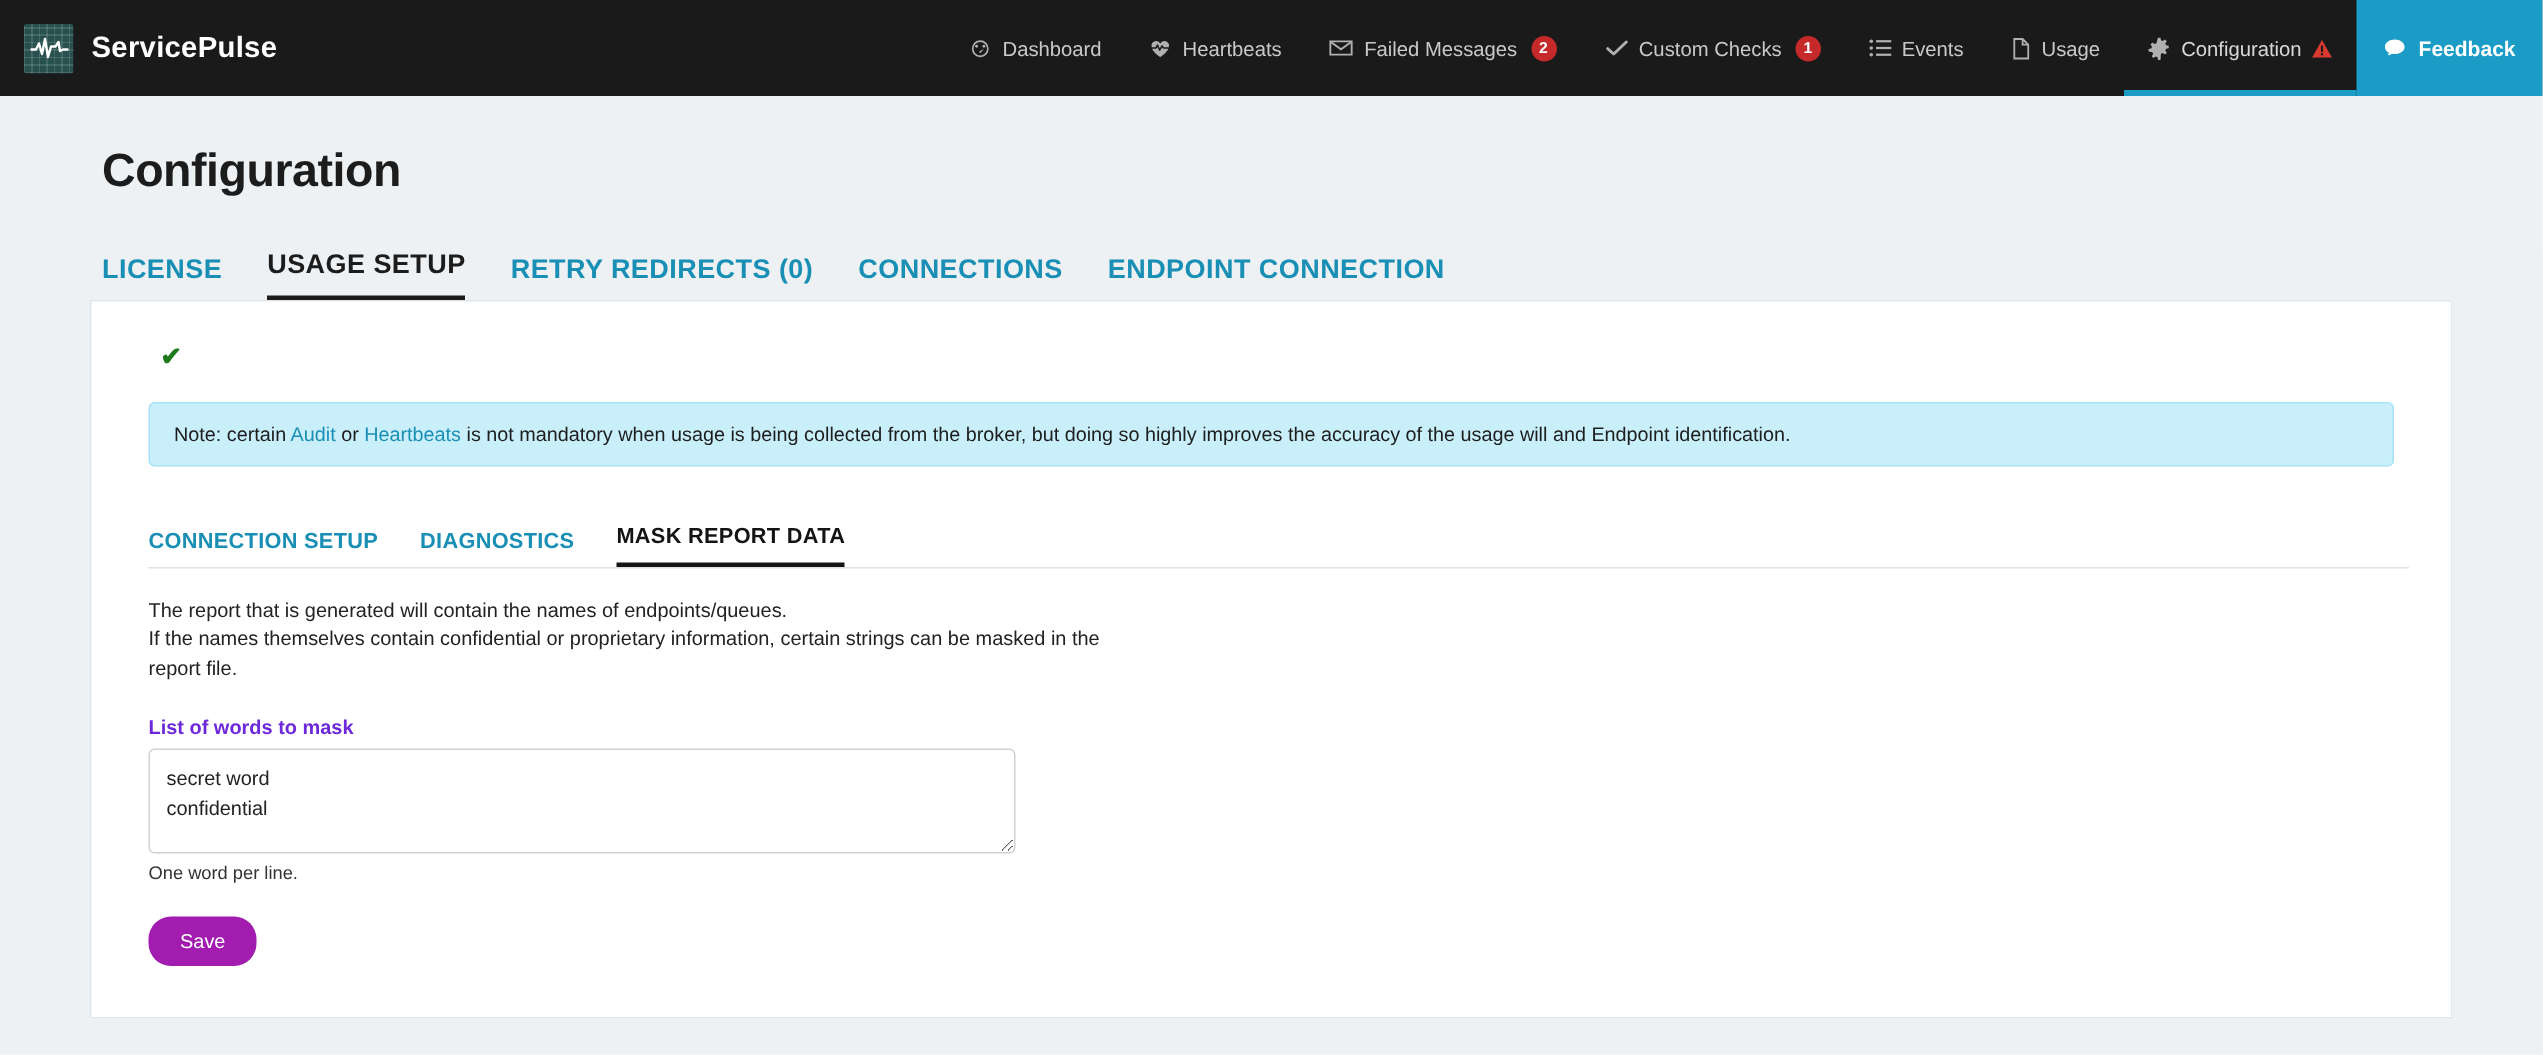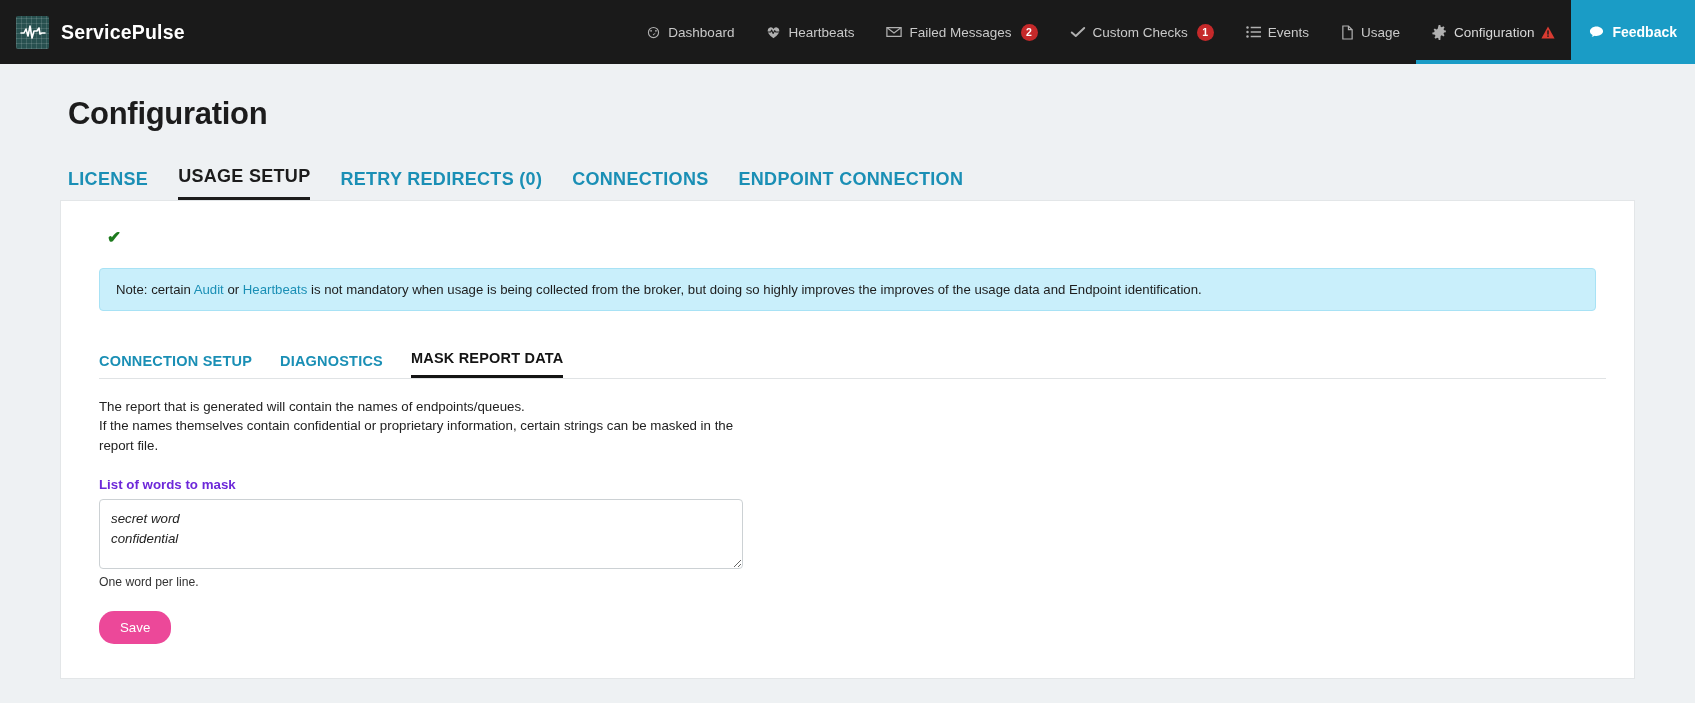--- a/index.html
+++ b/index.html
@@ -186,42 +186,41 @@
 
   .field-label {
     margin: 22px 0 7px 10px;
     font-size: 13.3px;
     font-weight: bold;
     color: #6d28d9;
   }
   .mask-textarea {
     display: block;
     margin-left: 10px;
-    width: 644px;
+    width: 578px;
     height: 70px;
     border: 1px solid #ccd1d4;
     border-radius: 4px;
     padding: 9px 11px;
     font-family: "Liberation Sans", sans-serif;
     font-size: 13.3px;
     color: #222;
     line-height: 1.52;
     resize: vertical;
     outline: none;
     background: #fff;
-    font-style: italic;
   }
   .hint {
     margin: 6px 0 0 10px;
     font-size: 12.2px;
     color: #333;
   }
   .save-btn {
     margin: 22px 0 0 10px;
-    background: #ec4899;
+    background: #a21caf;
     color: #ffffff;
     border: none;
     border-radius: 15px;
     padding: 9px 21px;
     font-size: 13.3px;
     font-family: "Liberation Sans", sans-serif;
     cursor: pointer;
   }
 </style>
 </head>
@@ -348,21 +347,21 @@
     <div class="main-tab">ENDPOINT CONNECTION</div>
   </div>
 
   <div class="card">
 
     <div class="status-line">
       <span class="check-green">✔</span>
     </div>
 
     <div class="note">
-      <span>Note: certain </span><a>Audit</a><span> or </span><a>Heartbeats</a><span> is not mandatory when usage is being collected from the broker, but doing so highly improves the improves of the usage data and Endpoint identification.</span>
+      <span>Note: certain </span><a>Audit</a><span> or </span><a>Heartbeats</a><span> is not mandatory when usage is being collected from the broker, but doing so highly improves the accuracy of the usage will and Endpoint identification.</span>
     </div>
 
     <div class="sub-tabs">
       <div class="sub-tab">CONNECTION SETUP</div>
       <div class="sub-tab">DIAGNOSTICS</div>
       <div class="sub-tab active">MASK REPORT DATA</div>
     </div>
 
     <div class="desc">
       <p>The report that is generated will contain the names of endpoints/queues.</p>

